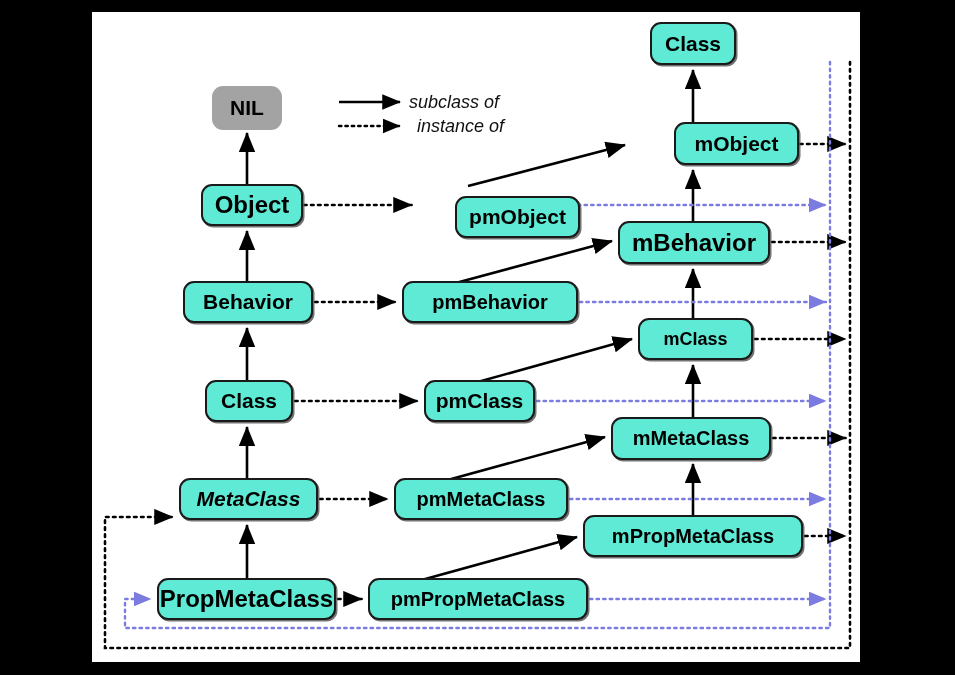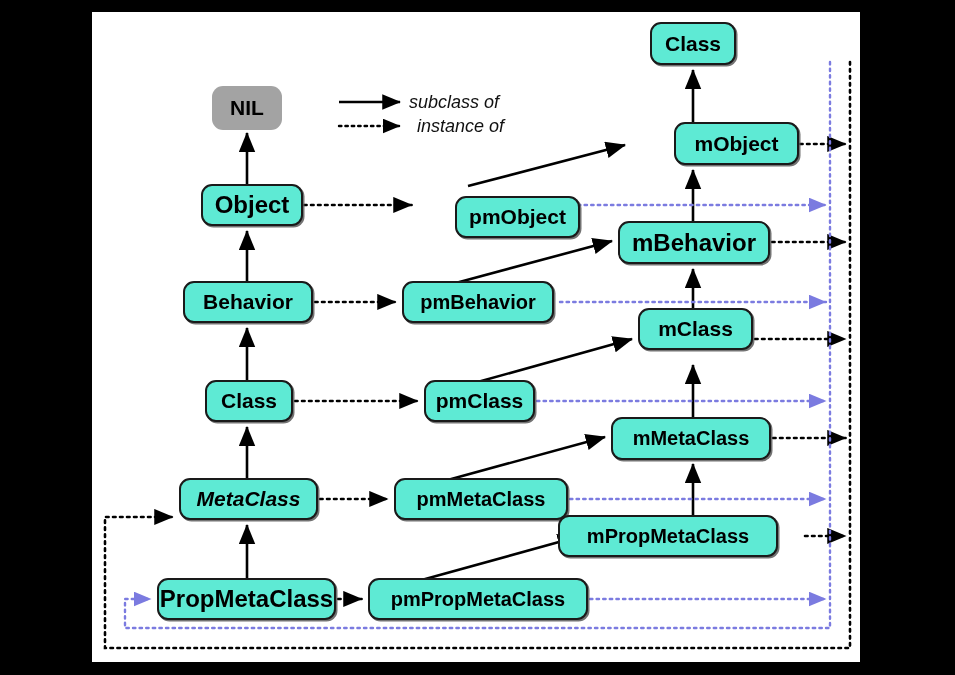--- a/index.html
+++ b/index.html
@@ -103,44 +103,44 @@
       </div>
       <div class="node" style="left: 179px; top: 478px; width: 139px; height: 42px; font-size: 21px; font-style: italic;">
         <span>MetaClass</span>
       </div>
       <div class="node" style="left: 157px; top: 578px; width: 179px; height: 42px; font-size: 24px;">
         <span>PropMetaClass</span>
       </div>
       <div class="node" style="left: 418px; top: 196px; width: 125px; height: 42px; font-size: 21px; margin-left: 37px;">
         <span>pmObject</span>
       </div>
-      <div class="node" style="left: 402px; top: 281px; width: 152px; height: 42px; font-size: 20px;">
+      <div class="node" style="left: 402px; top: 281px; width: 176px; height: 42px; font-size: 20px;">
         <span>pmBehavior</span>
       </div>
       <div class="node" style="left: 424px; top: 380px; width: 111px; height: 42px; font-size: 21px; text-align: right;">
         <span>pmClass</span>
       </div>
       <div class="node" style="left: 394px; top: 478px; width: 174px; height: 42px; font-size: 20px;">
         <span>pmMetaClass</span>
       </div>
       <div class="node" style="left: 368px; top: 578px; width: 220px; height: 42px; font-size: 20px;">
         <span>pmPropMetaClass</span>
       </div>
       <div class="node" style="left: 650px; top: 22px; width: 86px; height: 43px; font-size: 21px;">
         <span>Class</span>
       </div>
       <div class="node" style="left: 631px; top: 122px; width: 125px; height: 43px; font-size: 21px; margin-left: 43px;">
         <span>mObject</span>
       </div>
       <div class="node" style="left: 618px; top: 221px; width: 152px; height: 43px; font-size: 24px;">
         <span>mBehavior</span>
       </div>
-      <div class="node" style="left: 638px; top: 308px; width: 115px; height: 42px; font-size: 21px;">
+      <div class="node" style="left: 638px; top: 318px; width: 115px; height: 42px; font-size: 18px;">
         <span>mClass</span>
       </div>
       <div class="node" style="left: 611px; top: 417px; width: 160px; height: 43px; font-size: 20px;">
         <span>mMetaClass</span>
       </div>
-      <div class="node" style="left: 558px; top: 515px; width: 220px; height: 42px; font-size: 20px;">
+      <div class="node" style="left: 583px; top: 515px; width: 220px; height: 42px; font-size: 20px;">
         <span>mPropMetaClass</span>
       </div>
     </div>
 </div>
 
 </body></html>

